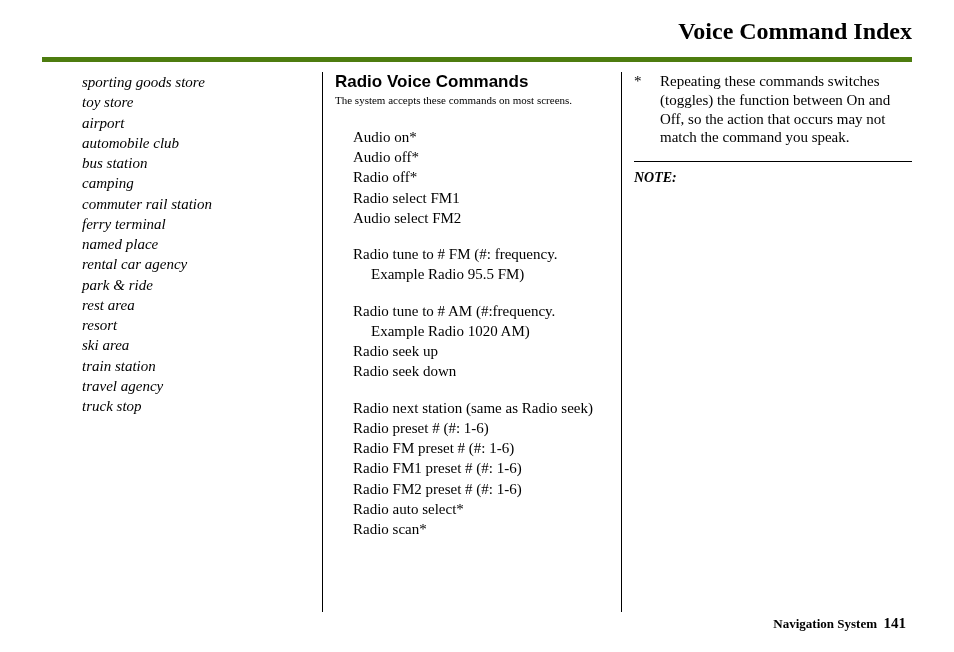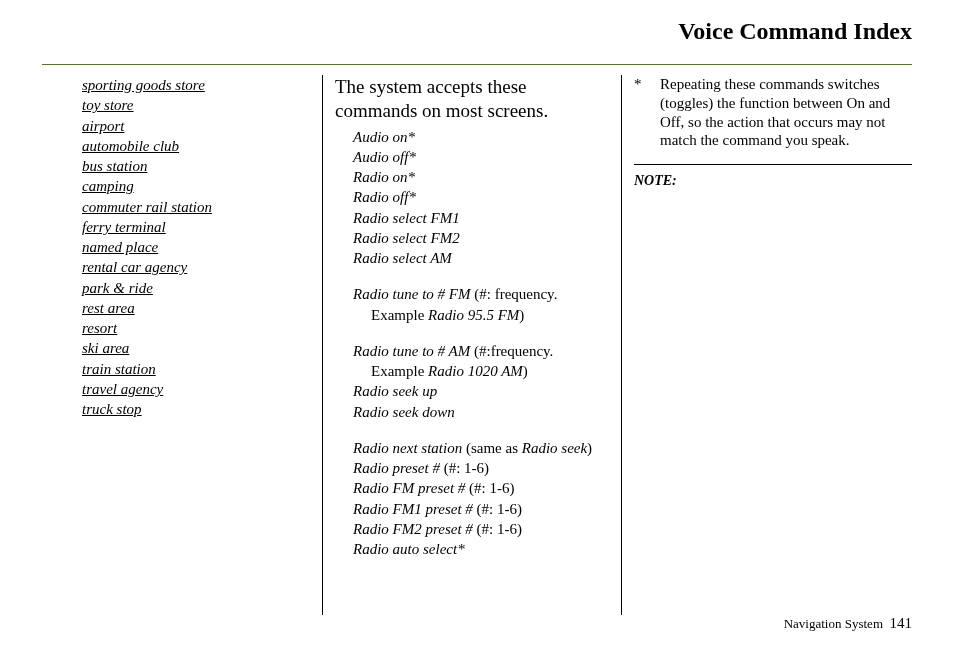--- a/index.html
+++ b/index.html
@@ -12,41 +12,40 @@
     height: 652px;
     box-sizing: border-box;
     position: relative;
   }
   .page {
     padding: 18px 42px 0 42px;
     box-sizing: border-box;
     height: 100%;
   }
   .title-row {
-    border-bottom: 1px solid #4d7c0f;
-    padding-bottom: 19px;
+    border-bottom: 5px solid #4d7c0f;
+    padding-bottom: 12px;
     margin-bottom: 10px;
     text-align: right;
   }
   .title {
     font-weight: bold;
     font-size: 24px;
   }
   .columns {
     display: flex;
     height: 540px;
   }
   .col {
     padding: 0 12px;
     box-sizing: border-box;
   }
   .col1 {
     width: 280px;
     padding-left: 40px;
-    text-decoration: underline;
   }
   .col2 {
     width: 300px;
     border-left: 1px solid #000;
     border-right: 1px solid #000;
   }
   .col3 {
     width: 290px;
     padding-right: 0;
   }
@@ -57,37 +56,36 @@
     font-size: 15px;
     line-height: 1.35;
   }
   .section-heading {
     font-family: Arial, Helvetica, sans-serif;
     font-weight: bold;
     font-size: 17px;
     margin-bottom: 2px;
   }
   .intro {
-    font-size: 19px;
+    font-size: 11px;
     line-height: 1.25;
-    margin-bottom: 4px;
+    margin-bottom: 19px;
   }
   .cmd-list {
     font-size: 15px;
     line-height: 1.35;
   }
   .cmd-item {
     padding-left: 18px;
     text-indent: -0px;
   }
   .tail {
     font-style: normal;
   }
   .cmd {
-    font-style: italic;
     text-align: right;
   }
   .hang {
     padding-left: 36px;
     text-indent: -18px;
     margin-top: 16px;
   }
   .asterisk-note {
     font-size: 15px;
     line-height: 1.25;
@@ -107,24 +105,24 @@
     font-style: italic;
     font-size: 14px;
   }
   .note-body {
     font-style: italic;
     font-size: 15px;
     line-height: 1.3;
   }
   .footer {
     position: absolute;
-    right: 42px;
+    right: 48px;
     bottom: 20px;
     font-size: 13px;
-    font-weight: normal;
+    font-weight: bold;
   }
   .footer .num {
     font-size: 15px;
   }
 </style>
 </head>
 <body>
 
 <div class="page">
   <div class="title-row">
@@ -149,39 +147,39 @@
         <span>rest area</span>
         <span>resort</span>
         <span>ski area</span>
         <span>train station</span>
         <span>travel agency</span>
         <span>truck stop</span>
       </div>
     </div>
 
     <div class="col col2">
+      <div class="section-heading">Radio Voice Commands</div>
       <div class="intro">The system accepts these commands on most screens.</div>
       <div class="cmd-list">
         <div class="cmd-item"><span class="cmd">Audio on*</span></div>
         <div class="cmd-item"><span class="cmd">Audio off*</span></div>
-        <div class="cmd-item"><span class="cmd">Radio on*</span></div>
         <div class="cmd-item"><span class="cmd">Radio off*</span></div>
         <div class="cmd-item"><span class="cmd">Radio select FM1</span></div>
-        <div class="cmd-item"><span class="cmd">Radio select FM2</span></div>
-        <div class="cmd-item"><span class="cmd">Radio select AM</span></div>
+        <div class="cmd-item"><span class="cmd">Audio select FM2</span></div>
         <div class="hang"><span class="cmd">Radio tune to # FM</span><span class="tail"> (#: frequency. Example </span><span class="cmd">Radio 95.5 FM</span><span class="tail">)</span></div>
         <div class="hang"><span class="cmd">Radio tune to # AM</span><span class="tail"> (#:frequency. Example </span><span class="cmd">Radio 1020 AM</span><span class="tail">)</span></div>
         <div class="cmd-item"><span class="cmd">Radio seek up</span></div>
         <div class="cmd-item"><span class="cmd">Radio seek down</span></div>
         <div class="hang"><span class="cmd">Radio next station</span><span class="tail"> (same as </span><span class="cmd">Radio seek</span><span class="tail">)</span></div>
         <div class="cmd-item"><span class="cmd">Radio preset #</span><span class="tail"> (#: 1-6)</span></div>
         <div class="cmd-item"><span class="cmd">Radio FM preset #</span><span class="tail"> (#: 1-6)</span></div>
         <div class="cmd-item"><span class="cmd">Radio FM1 preset #</span><span class="tail"> (#: 1-6)</span></div>
         <div class="cmd-item"><span class="cmd">Radio FM2 preset #</span><span class="tail"> (#: 1-6)</span></div>
         <div class="cmd-item"><span class="cmd">Radio auto select*</span></div>
+        <div class="cmd-item"><span class="cmd">Radio scan*</span></div>
       </div>
     </div>
 
     <div class="col col3">
       <div class="asterisk-note">
         <span class="star">*</span>
         <span>Repeating these commands switches (toggles) the function between On and Off, so the action that occurs may not match the command you speak.</span>
       </div>
       <hr class="note-hr">
       <div class="note-heading">NOTE:</div>

